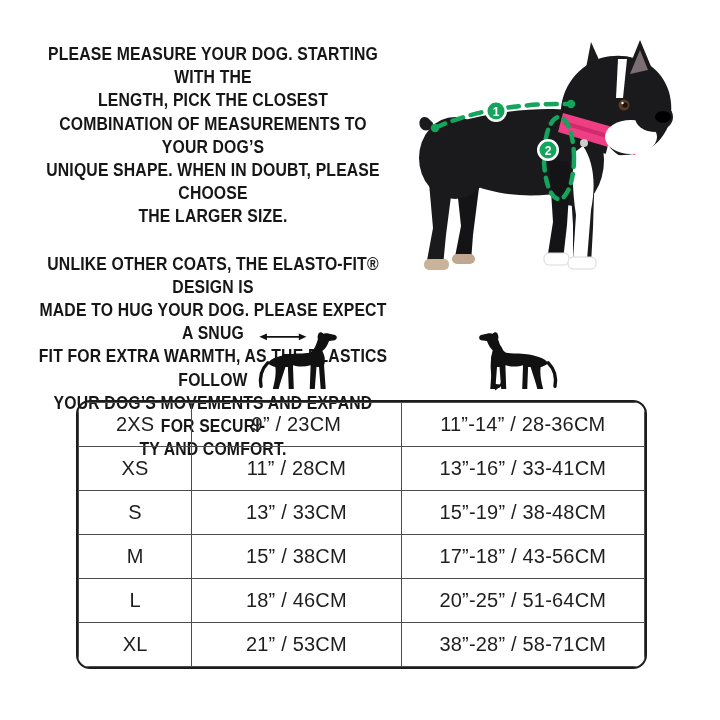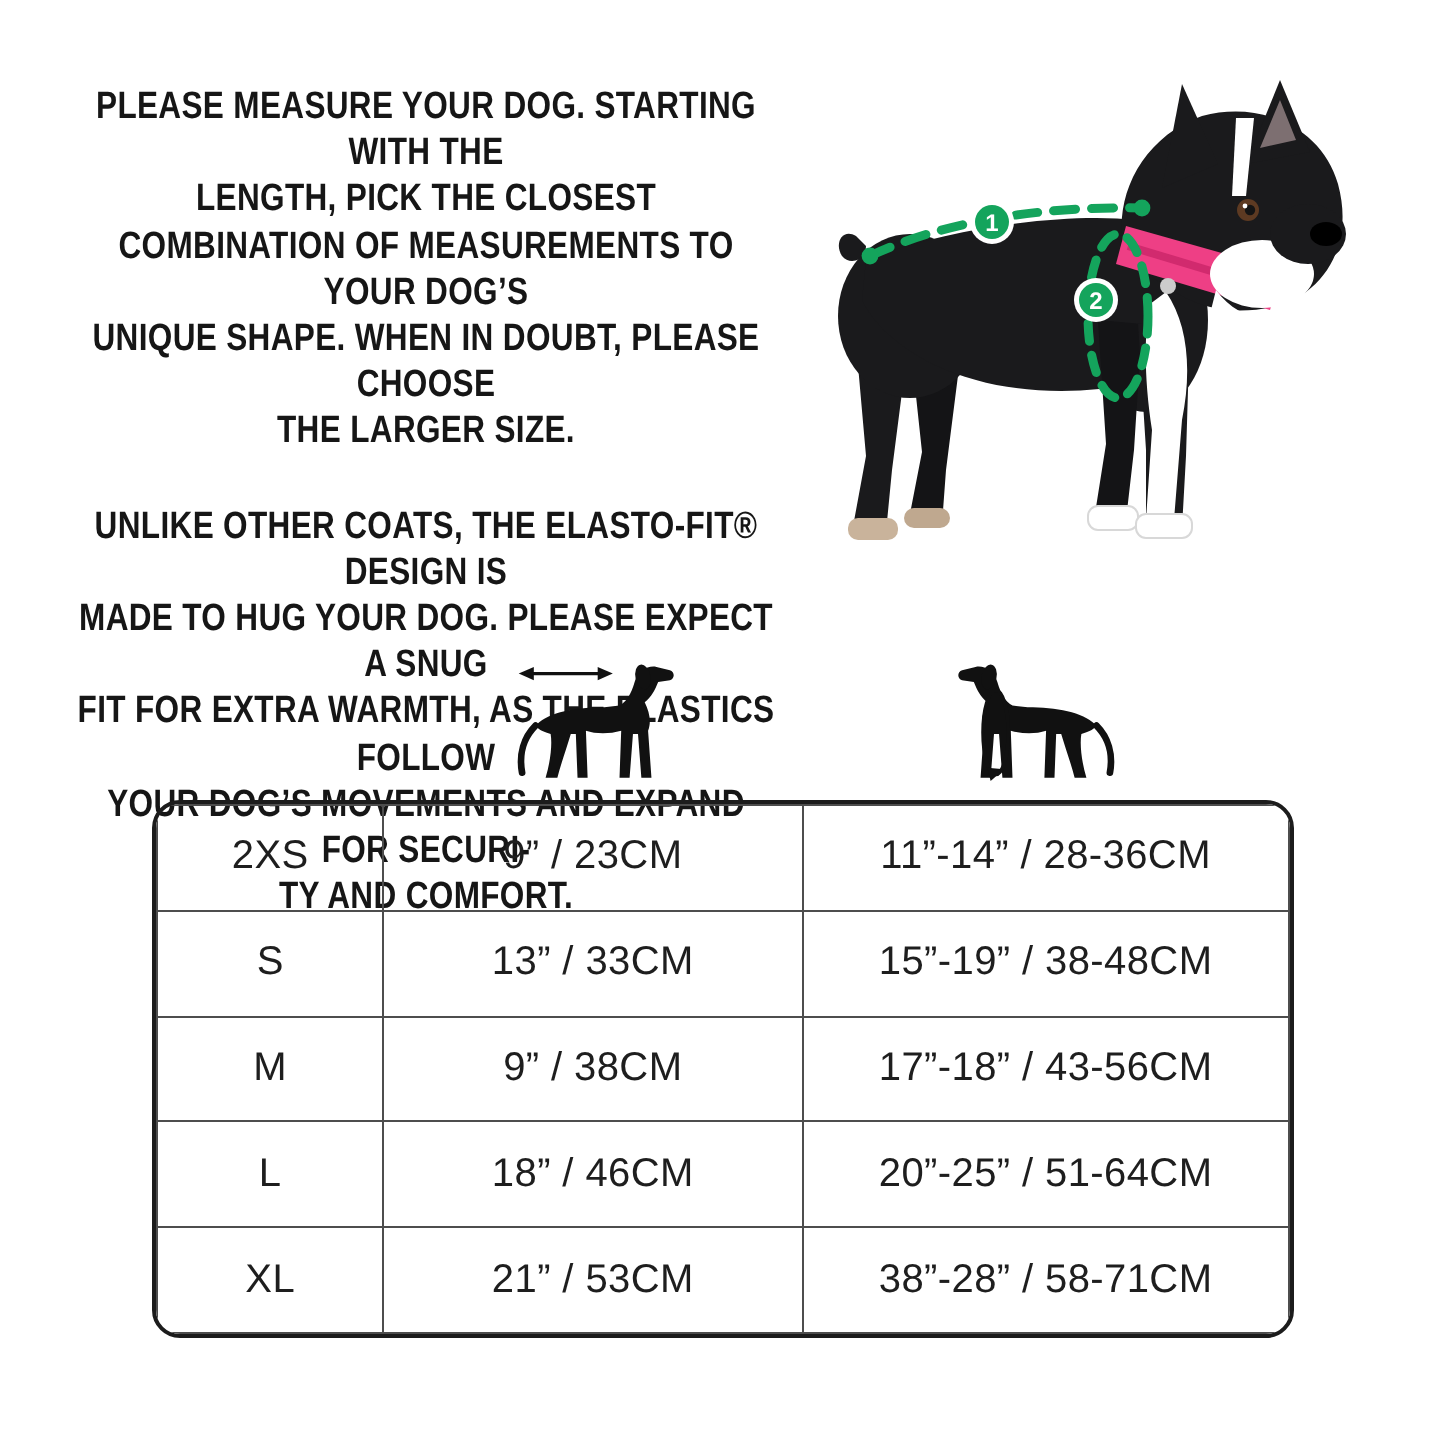--- a/index.html
+++ b/index.html
@@ -144,27 +144,32 @@
           <col class="c-len">
           <col class="c-girth">
         </colgroup>
       <tbody>
         <tr>
           <td>2XS</td>
           <td>9” / 23CM</td>
           <td>11”-14” / 28-36CM</td>
         </tr>
         <tr>
+          <td>XS</td>
+          <td>11” / 28CM</td>
+          <td>13”-16” / 33-41CM</td>
+        </tr>
+        <tr>
           <td>S</td>
           <td>13” / 33CM</td>
           <td>15”-19” / 38-48CM</td>
         </tr>
         <tr>
           <td>M</td>
-          <td>9” / 38CM</td>
+          <td>15” / 38CM</td>
           <td>17”-18” / 43-56CM</td>
         </tr>
         <tr>
           <td>L</td>
           <td>18” / 46CM</td>
           <td>20”-25” / 51-64CM</td>
         </tr>
         <tr>
           <td>XL</td>
           <td>21” / 53CM</td>

